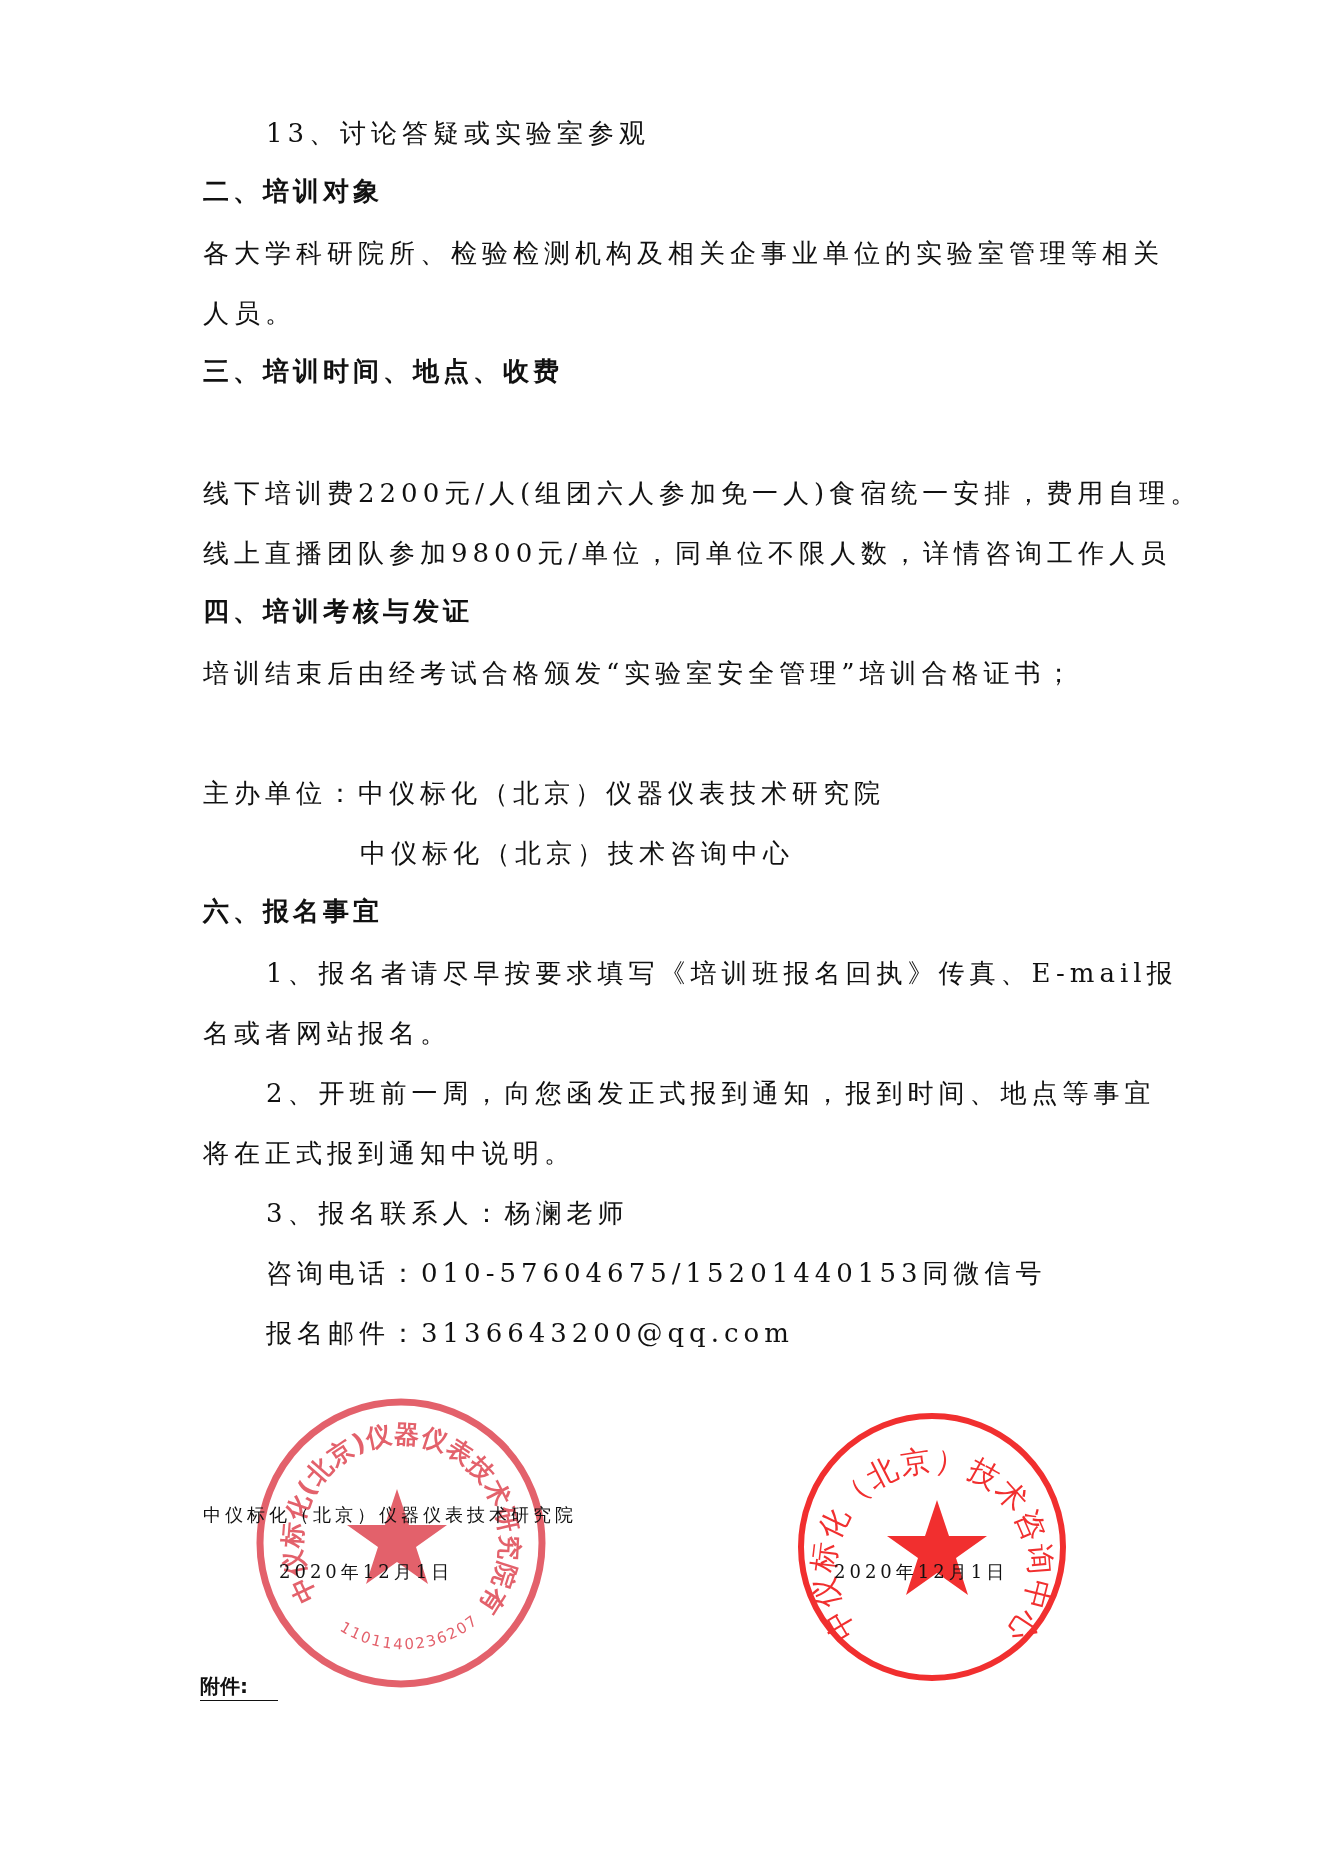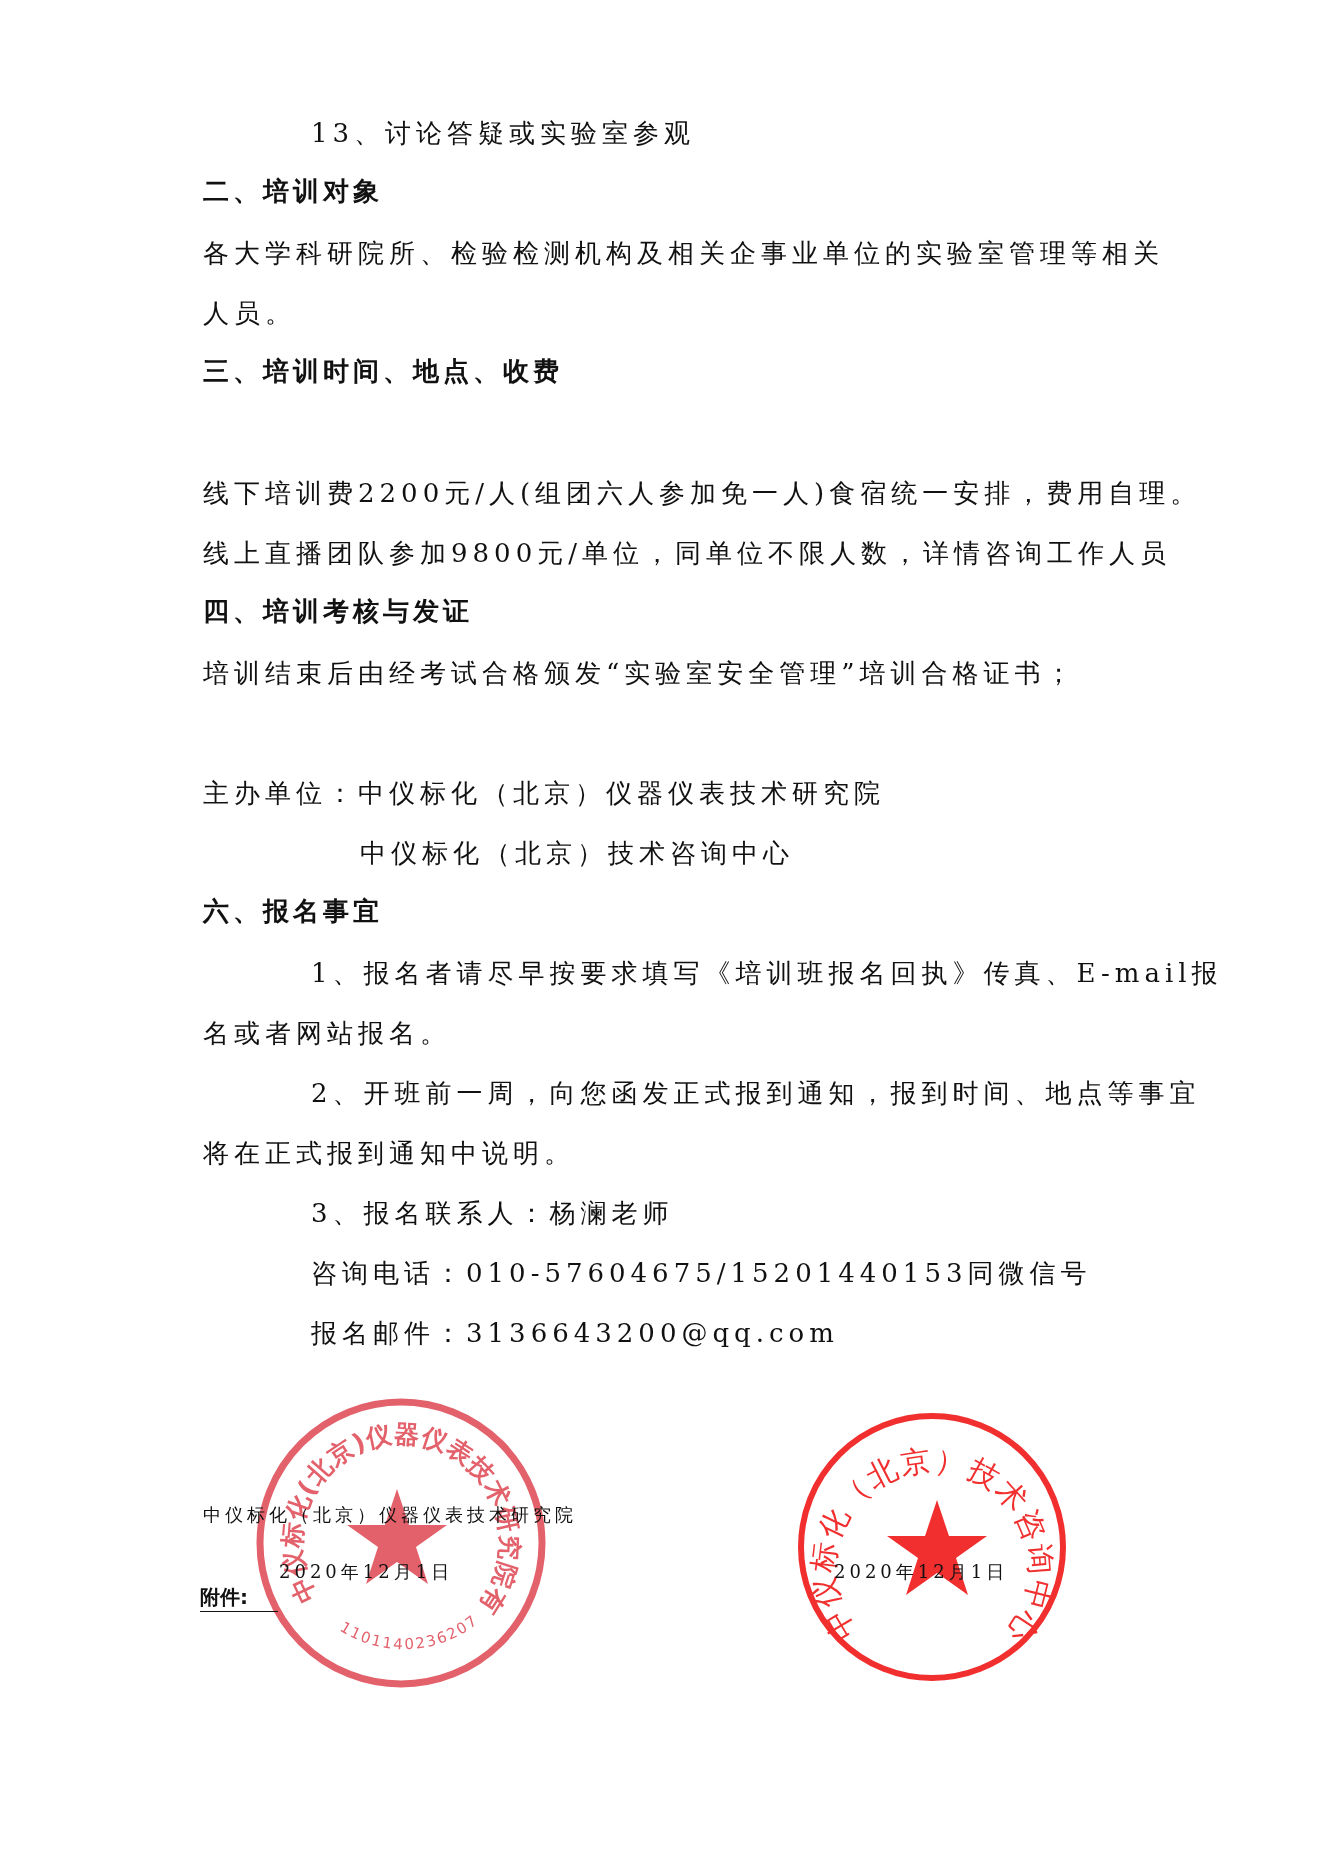--- a/index.html
+++ b/index.html
@@ -7,32 +7,32 @@
   .page {
     position: absolute; left: 0; top: 0; width: 1323px; height: 1871px;
     background: #ffffff;
     font-family: "DejaVu Serif", "Liberation Serif", serif;
     color: #111111;
   }
   .line {
     position: absolute; left: 203px; height: 60px; line-height: 60px;
     font-size: 26px; letter-spacing: 5px; white-space: nowrap;
   }
-  .indent { left: 266px; margin-left: 45px; }
+  .indent { left: 266px; }
   .indent2 { left: 360px; }
   .heading { font-weight: bold; font-family: Liberation Mono, monospace; letter-spacing: 4px; }
   .gap { display: inline-block; width: 150px; }
   .stamp {
     position: absolute; border-radius: 50%;
     box-sizing: border-box;
   }
   .stamp svg { position: absolute; left: 0; top: 0; overflow: visible; }
   .sig { position: absolute; height: 60px; line-height: 60px; font-size: 18px; letter-spacing: 4px; white-space: nowrap; z-index: 2; }
   .attach {
-    position: absolute; left: 200px; top: 1583px; font-size: 20px; font-weight: bold;
+    position: absolute; left: 200px; top: 1672px; font-size: 20px; font-weight: bold;
     font-family: "DejaVu Sans", "Liberation Sans", sans-serif;
     border-bottom: 1.5px solid #111; padding-right: 30px; line-height: 28px;
   }
 </style>
 </head>
 <body>
 
 <div class="page">
 
   <div class="line indent" style="top:103px">13、讨论答疑或实验室参观</div>

